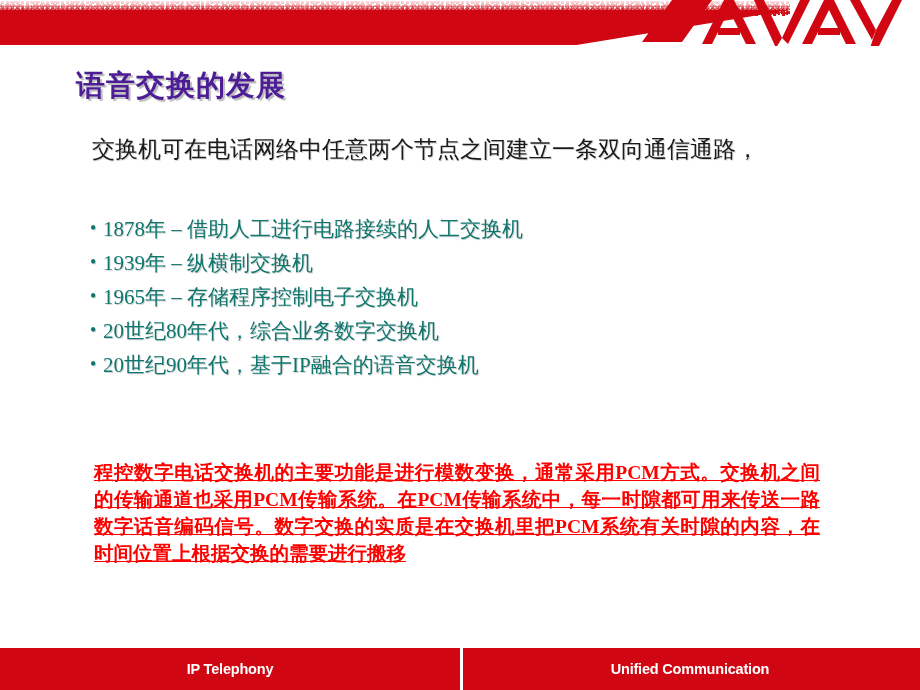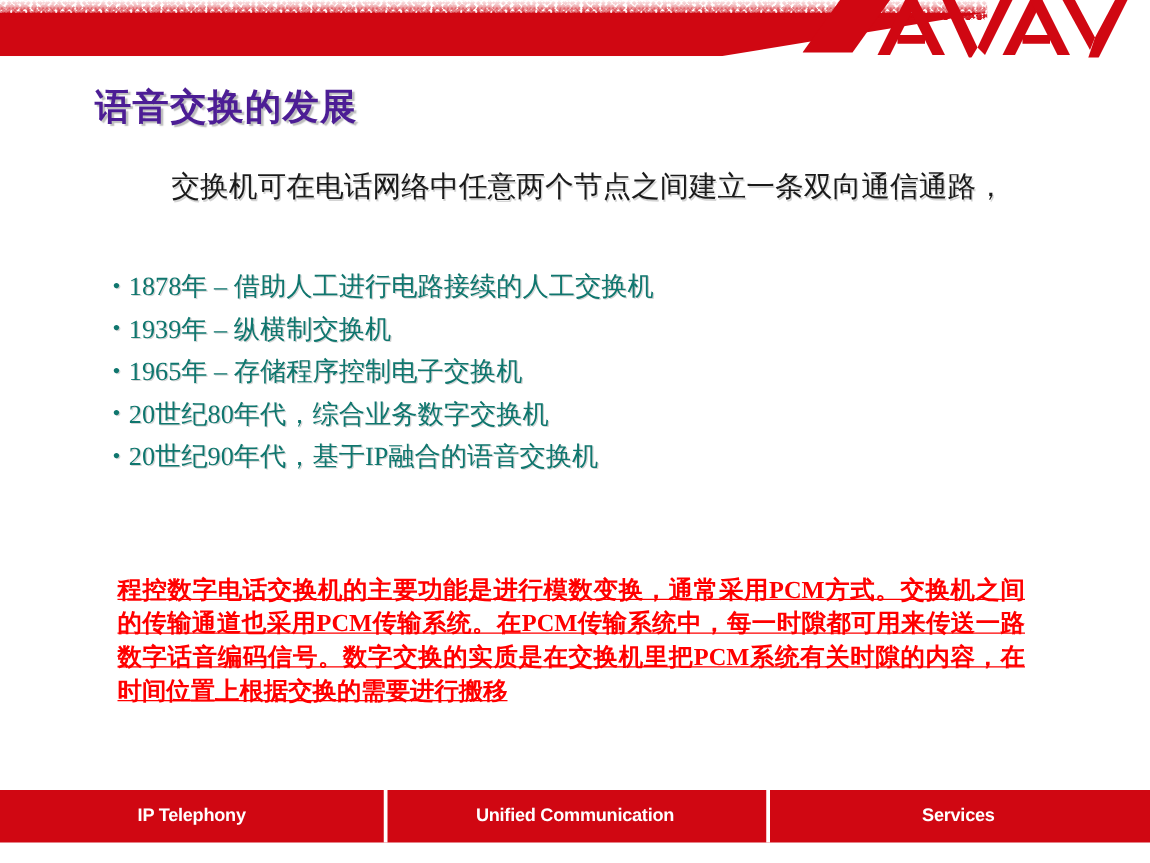--- a/index.html
+++ b/index.html
@@ -91,21 +91,20 @@
 
   
   .intro-line {
     position: absolute;
     left: 92px;
     top: 134px;
     font-size: 23px;
     color: #1a1a1a;
     white-space: nowrap;
     text-shadow: 1px 1px 0.5px rgba(170,170,170,0.5);
-    margin-left: 45px;
   }
 
   .bullet-list {
     position: absolute;
     left: 90px;
     top: 212px;
     list-style: none;
     margin: 0;
     padding: 0;
   }
@@ -135,21 +134,21 @@
     color: #FF0000;
     text-align: justify;
     text-justify: inter-character;
     text-decoration: underline;
   }
 
   
   .footer-bar {
     position: absolute;
     left: 0;
-    bottom: 16px;
+    bottom: 0;
     width: 920px;
     height: 42px;
     background: #D00712;
     display: flex;
     align-items: center;
   }
   .footer-cell {
     flex: 1 1 0;
     height: 42px;
     display: flex;
@@ -227,16 +226,13 @@
 
 <div class="red-paragraph">程控数字电话交换机的主要功能是进行模数变换，通常采用PCM方式。交换机之间的传输通道也采用PCM传输系统。在PCM传输系统中，每一时隙都可用来传送一路数字话音编码信号。数字交换的实质是在交换机里把PCM系统有关时隙的内容，在时间位置上根据交换的需要进行搬移</div>
 
 <div class="footer-bar">
   <div class="footer-cell">
     <span>IP Telephony</span>
   </div>
   <div class="footer-cell">
     <span>Unified Communication</span>
   </div>
-  <div class="footer-cell">
-    <span>Services</span>
-  </div>
 </div>
 
 </body></html>

